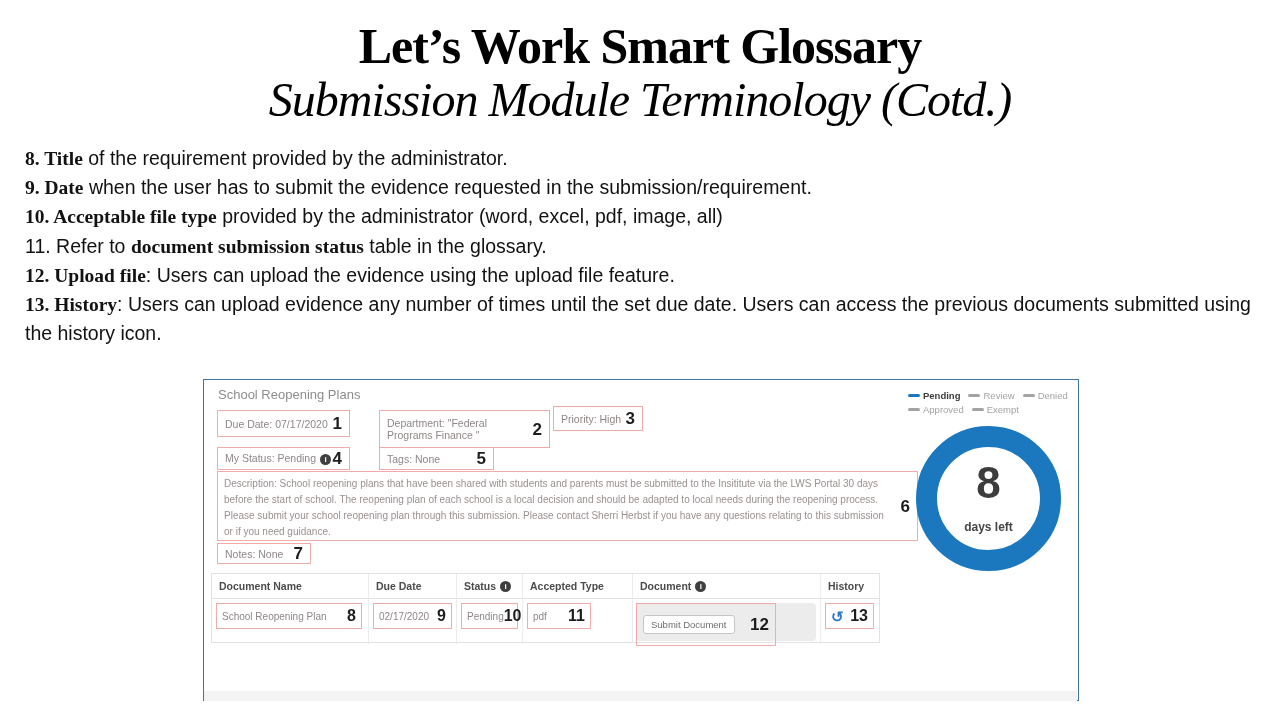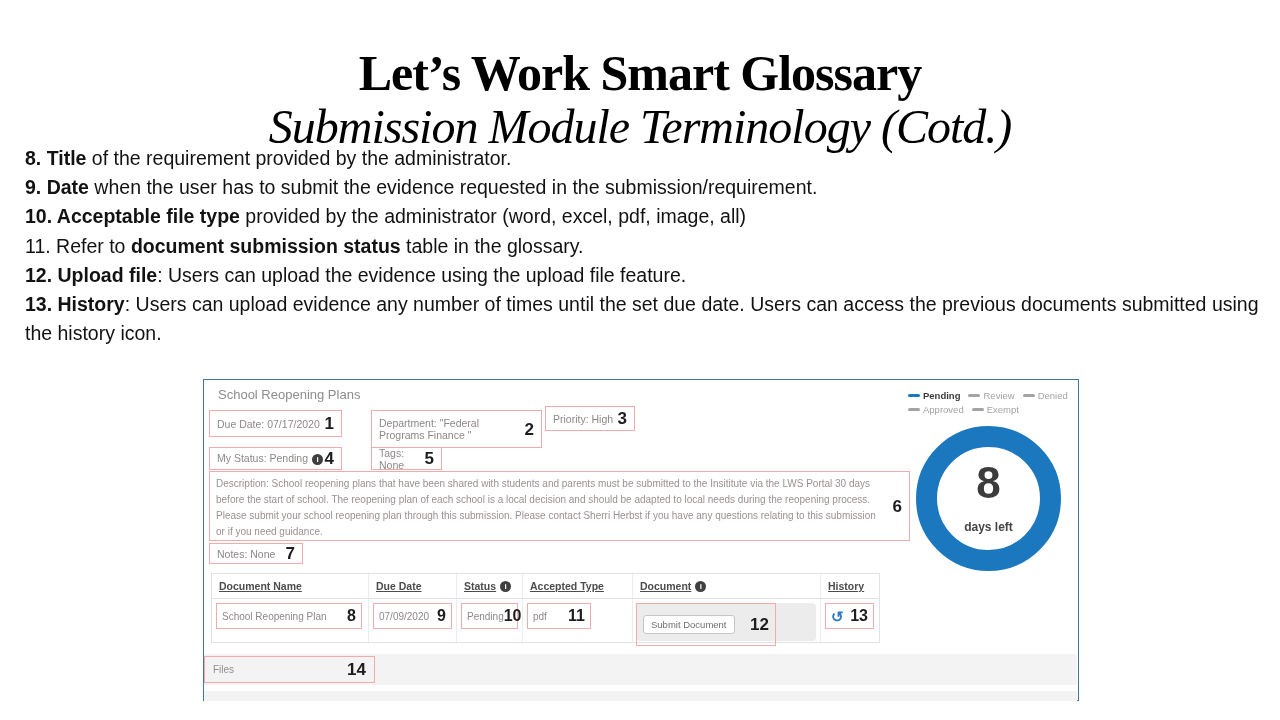--- a/index.html
+++ b/index.html
@@ -3,64 +3,64 @@
 <meta charset="utf-8">
 <style>
   * { margin:0; padding:0; box-sizing:border-box; }
   html,body { background:#ffffff; }
   .slide {
     position:relative; width:1280px; height:720px; background:#ffffff;
     font-family:"Liberation Sans", sans-serif; overflow:hidden; color:#141414;
   }
 
   
-  .titles { position:absolute; top:18px; left:0; width:1280px; text-align:center;margin-top:27px; }
+  .titles { position:absolute; top:18px; left:0; width:1280px; text-align:center; }
   .title-main {
     font-family:"Liberation Serif", serif; font-weight:700; font-size:50px;
     line-height:56px; letter-spacing:-1px; color:#000;
   }
   .title-sub {
     font-family:"Liberation Serif", serif; font-style:italic; font-weight:400;
     font-size:48px; line-height:52px; letter-spacing:-1px; color:#000;
   }
 
   
   .glossary { position:absolute; left:25px; top:144px; width:1238px;
     font-size:19.5px; line-height:29.2px; color:#121212; }
-  .glossary .b { font-weight:700; }
+  .glossary .b { font-weight:700;font-family:Liberation Serif, serif; }
 
   
   .shot {
     position:absolute; left:203px; top:379px; width:876px; height:322px;
     border:1.5px solid #3f74a3; background:#ffffff;
   }
   .shot-title { position:absolute; left:14px; top:7px; font-size:13px; color:#8d8d8d; }
 
   .rbox {
     position:absolute; border:1.5px solid #f2abab; display:flex;
     align-items:center; justify-content:space-between; padding:0 7px;
-    font-size:10.5px; color:#8f8787; background:transparent;
+    font-size:10.5px; color:#8f8787; background:transparent;margin-left:8px;
   }
   .num {
     font-weight:700; font-size:17px; color:#1d1d1d; line-height:1;
     font-family:"Liberation Sans", sans-serif;
   }
   .info-icon {
     display:inline-flex; align-items:center; justify-content:center;
     width:11px; height:11px; border-radius:50%; background:#3f3f3f;
     color:#ffffff; font-size:8px; font-weight:700; margin-left:4px; flex:none;
     font-style:normal;
   }
 
   .box-due      { left:5px;   top:30px;  width:133px; height:27px; }
   .box-dept     { left:167px; top:30px;  width:171px; height:38px; }
   .box-dept .lbl{ width:118px; line-height:12px; }
   .box-priority { left:341px; top:26px;  width:90px;  height:25px; }
   .box-status   { left:5px;   top:67px;  width:133px; height:23px; }
-  .box-tags     { left:167px; top:67px;  width:71px;  height:23px; }
+  .box-tags     { left:167px; top:67px;  width:115px;  height:23px; }
   .box-desc     { left:5px;   top:91px;  width:701px; height:70px; display:block;
                   padding:4px 24px 20px 6px; font-size:10px; line-height:16px; color:#9b9090; }
   .box-desc .num{ position:absolute; right:7px; top:50%; transform:translateY(-50%); }
   .box-notes    { left:5px;   top:163px; width:94px;  height:21px; }
 
   
   .legend { position:absolute; left:704px; top:10px; width:170px; font-size:9.5px; }
   .legend-row { display:flex; align-items:center; gap:8px; margin-bottom:3px; }
   .legend-entry { display:flex; align-items:center; gap:3px; }
   .dash { width:12px; height:3px; border-radius:2px; background:#a3a3a3; flex:none; }
@@ -77,21 +77,21 @@
   }
   .donut-value { font-size:44px; font-weight:700; color:#3c3c3c; line-height:40px; }
   .donut-caption { font-size:12px; font-weight:700; color:#454545; margin-top:17px; }
 
   
   .shot-table {
     position:absolute; left:7px; top:193px; width:669px; height:70px;
     display:grid; grid-template-columns:157px 88px 66px 110px 188px 58px;
     grid-template-rows:25px 45px; border:1px solid #e2e2e2; background:#fff;
   }
-  .th, .td { border-right:1px solid #ececec;text-decoration:underline; }
+  .th, .td { border-right:1px solid #ececec; }
   .th:nth-child(6), .td:nth-child(12) { border-right:none; }
   .th {
     border-bottom:1px solid #e2e2e2; display:flex; align-items:center;
     padding:0 7px; font-size:10.5px; font-weight:700; color:#4c4c4c;
   }
   .td { position:relative; }
   .cellbox {
     position:absolute; left:4px; top:4px; border:1.5px solid #f2abab;
     display:flex; align-items:center; justify-content:space-between;
     padding:12px 5px; font-size:10px; color:#8f8787; height:20px;
@@ -240,21 +240,21 @@
         </div>
 
       <div class="td">
         <div class="cellbox cb-name">
           <span>School Reopening Plan</span>
           <span class="num">8</span>
         </div>
       </div>
       <div class="td">
         <div class="cellbox cb-date">
-          <span>07/09/2020</span>
+          <span>02/17/2020</span>
           <span class="num">9</span>
         </div>
       </div>
       <div class="td">
         <div class="cellbox cb-status">
           <span>Pending</span>
           <span class="num">10</span>
         </div>
       </div>
       <div class="td">
@@ -271,23 +271,17 @@
         </div>
       </div>
       <div class="td">
         <div class="cellbox cb-history">
           <span class="history-icon">↺</span>
           <span class="num">13</span>
         </div>
       </div>
     </div>
 
-    <div class="files-bar">
-      <div class="files-box">
-        <span>Files</span>
-        <span class="num">14</span>
-      </div>
-    </div>
 
     <div class="bottom-strip"></div>
 
   </div>
 </div>
 
 </body></html>

